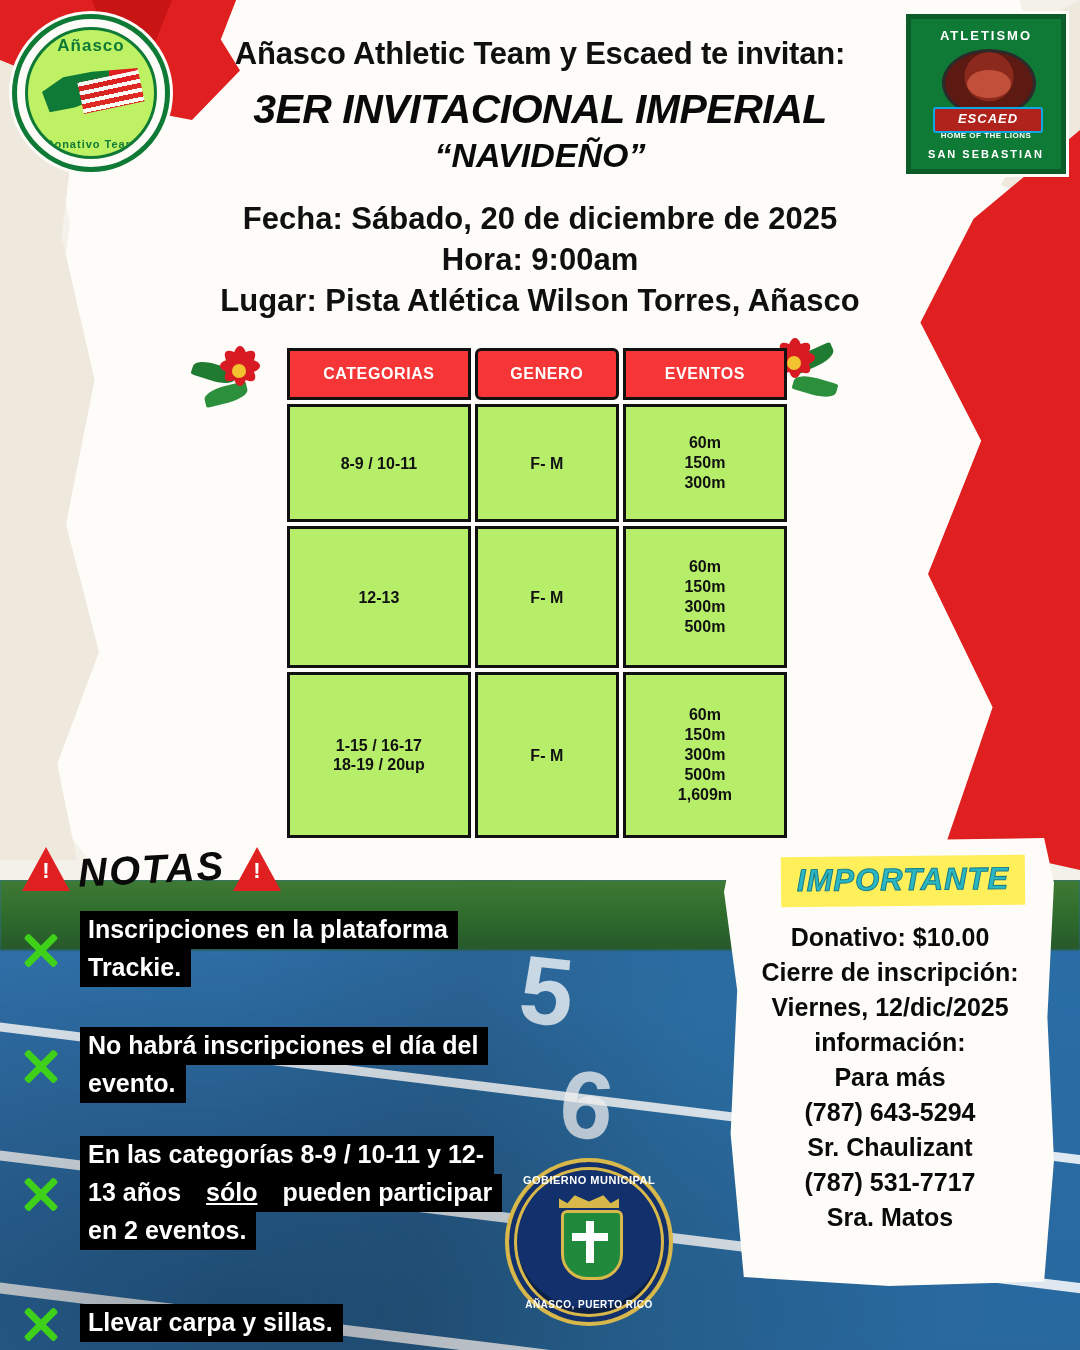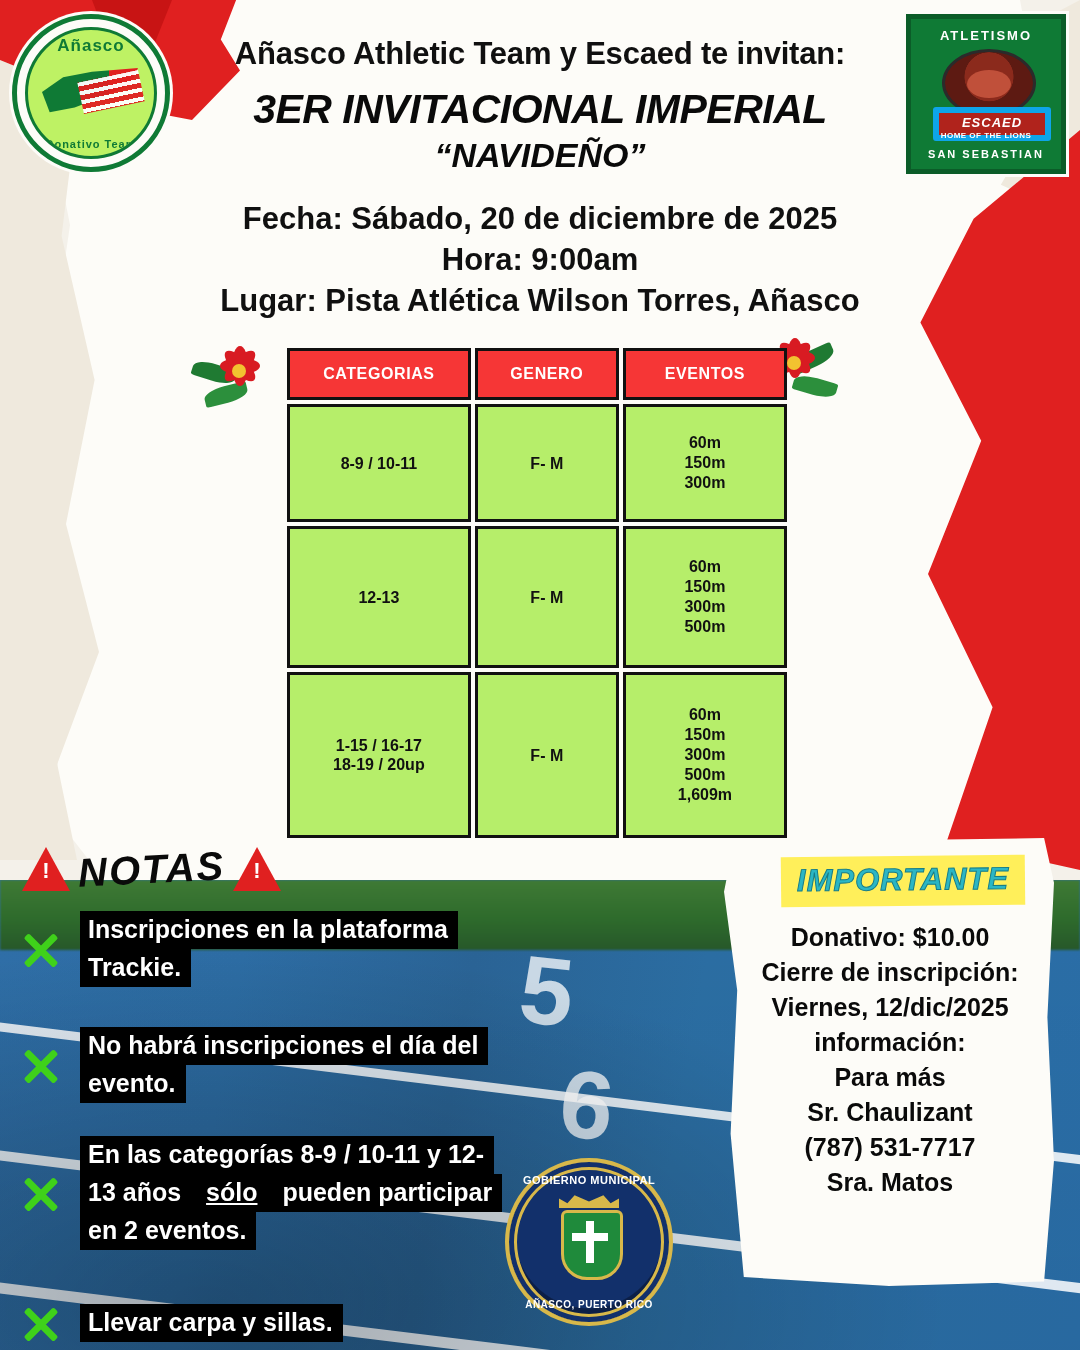--- a/index.html
+++ b/index.html
@@ -181,21 +181,21 @@
     border: 3px solid #2b2b2b;
   }
   .logo-right .lion:before {
     content: "";
     position: absolute; left: 22px; top: 18px; width: 44px; height: 28px;
     border-radius: 50%;
     background: #c0503a;
   }
   .logo-right .escaed {
     position: absolute; left: 22px; top: 88px; width: 106px; height: 22px;
-    background: #b0231c; border: 6px solid #0ea5e9; border-radius: 3px;
+    background: #b0231c; border: 2px solid #0ea5e9; border-radius: 3px;
     color: #fff; font-size: 13px; font-weight: 700; text-align: center; line-height: 20px;
     letter-spacing: 1px; font-style: italic;
   }
   .logo-right .tagline {
     position: absolute; left: 0; top: 112px; width: 100%; text-align: center;
     color: #ffffff; font-size: 8px; font-weight: 700; letter-spacing: .5px;
   }
 
   
   .seal {
@@ -301,21 +301,21 @@
     color: #111;
     font-size: 16px;
     font-weight: 700;
     text-align: center;
     vertical-align: middle;
     padding: 10px 4px;
     line-height: 19px;
   }
   table.sched td.evts { line-height: 20px; }
   .col-cat { width: 188px; }
-  .col-gen { width: 148px; }
+  .col-gen { width: 148px; border-radius: 6px; }
   .col-evt { width: 172px; }
   .row-h1 td { height: 92px; }
   .row-h2 td { height: 116px; }
   .row-h3 td { height: 140px; }
 
   
   .poin {
     position: absolute;
     width: 96px; height: 80px;
   }
@@ -590,16 +590,17 @@
 <div class="imp-card"></div>
 <div class="imp-badge">
   <span>IMPORTANTE</span>
 </div>
 <div class="imp-body">
   <div>Donativo: $10.00</div>
   <div>Cierre de inscripción:</div>
   <div>Viernes, 12/dic/2025</div>
   <div>información:</div>
   <div>Para más</div>
+  <div>(787) 643-5294</div>
   <div>Sr. Chaulizant</div>
   <div>(787) 531-7717</div>
   <div>Sra. Matos</div>
 </div>
 
 </body></html>

